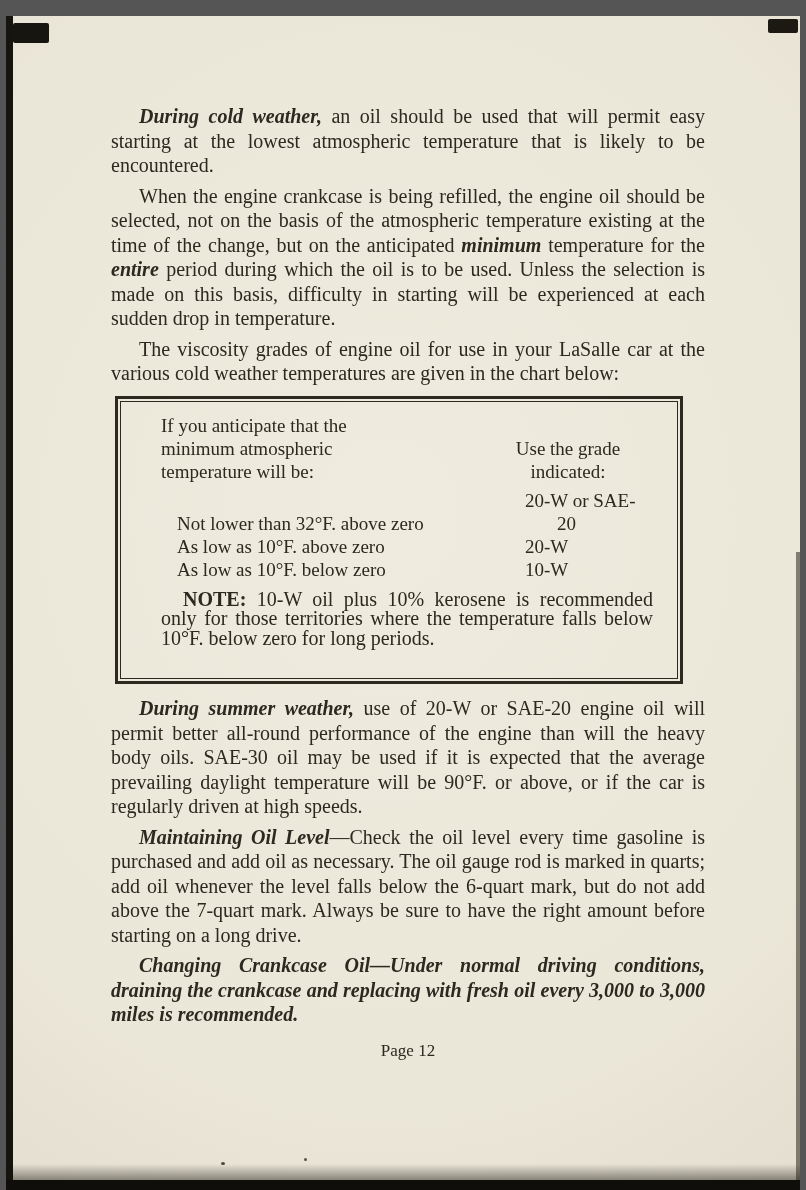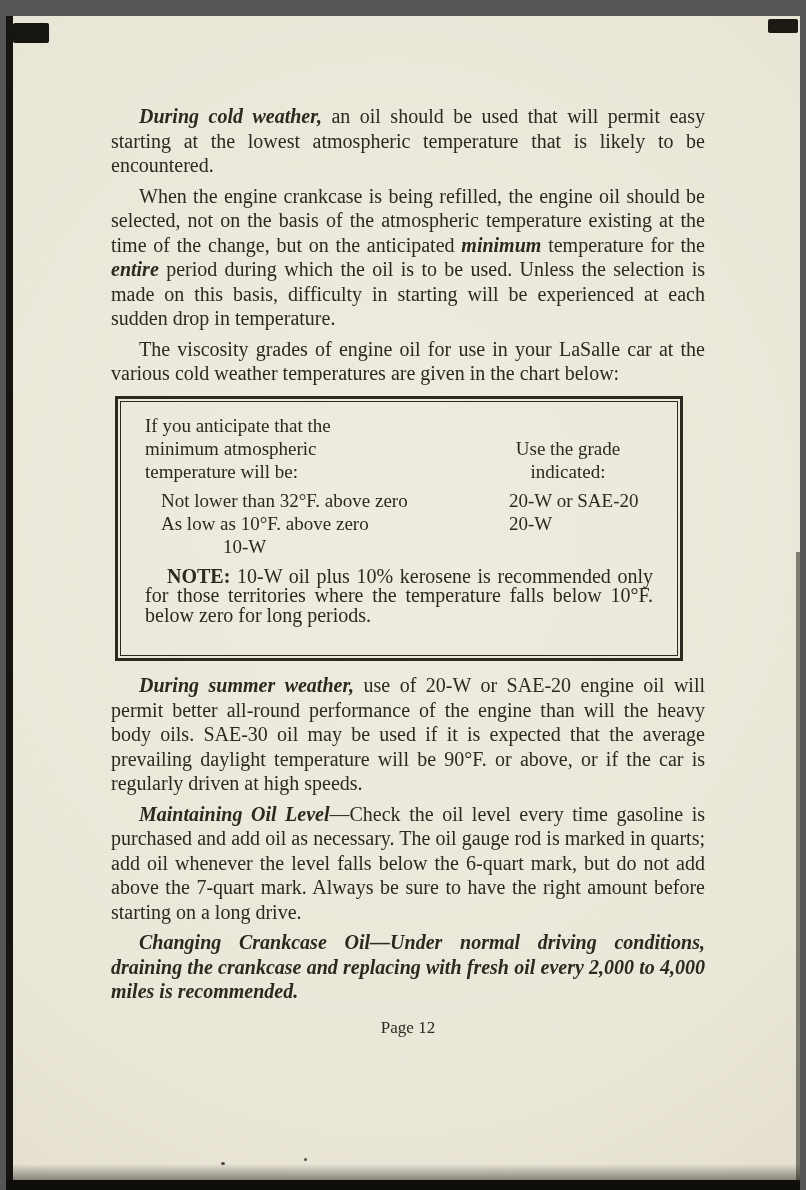--- a/index.html
+++ b/index.html
@@ -49,21 +49,21 @@
   .chart-outer {
     border: 3px solid #2c2920;
     margin: 10px 0 12px 4px;
     width: 568px;
     box-sizing: border-box;
     text-indent: 0;
   }
   .chart-inner {
     border: 1px solid #2c2920;
     margin: 2px;
-    padding: 12px 24px 10px 24px;
+    padding: 12px 24px 10px 40px;
     font-size: 19px;
     line-height: 23px;
     text-align: left;
     font-family: Liberation Serif, serif;
   }
   .chart-headers {
     display: flex;
     justify-content: space-between;
     align-items: flex-end;
     margin-bottom: 6px;
@@ -135,31 +135,32 @@
           <div class="cond">Not lower than 32°F. above zero</div>
           <div class="grade">20-W or SAE-20</div>
         </div>
 
         <div class="chart-row align-start">
           <div class="cond">As low as 10°F. above zero</div>
           <div class="grade">20-W</div>
         </div>
 
         <div class="chart-row align-start">
+          <div class="cond">As low as 10°F. below zero</div>
           <div class="grade">10-W</div>
         </div>
 
 
         <p class="chart-note"><span class="note-label">NOTE:</span><span> 10-W oil plus 10% kerosene is recommended only for those territories where the temperature falls below 10°F. below zero for long periods.</span></p>
 
       </div>
     </div>
 
     <p class="para"><span class="lead">During summer weather,</span><span> use of 20-W or SAE-20 engine oil will permit better all-round performance of the engine than will the heavy body oils. SAE-30 oil may be used if it is expected that the average prevailing daylight temperature will be 90°F. or above, or if the car is regularly driven at high speeds.</span></p>
 
     <p class="para"><span class="lead">Maintaining Oil Level</span><span>—Check the oil level every time gasoline is purchased and add oil as necessary. The oil gauge rod is marked in quarts; add oil whenever the level falls below the 6-quart mark, but do not add above the 7-quart mark. Always be sure to have the right amount before starting on a long drive.</span></p>
 
-    <p class="para para-bolditalic"><span>Changing Crankcase Oil</span><span>—Under normal driving conditions, draining the crankcase and replacing with fresh oil every 2,000 to 4,000 miles is recommended.</span></p>
+    <p class="para para-bolditalic"><span>Changing Crankcase Oil</span><span>—Under normal driving conditions, draining the crankcase and replacing with fresh oil every 3,000 to 3,000 miles is recommended.</span></p>
 
     <div class="page-footer">Page 12</div>
 
   </div>
 </div>
 
 </body></html>

